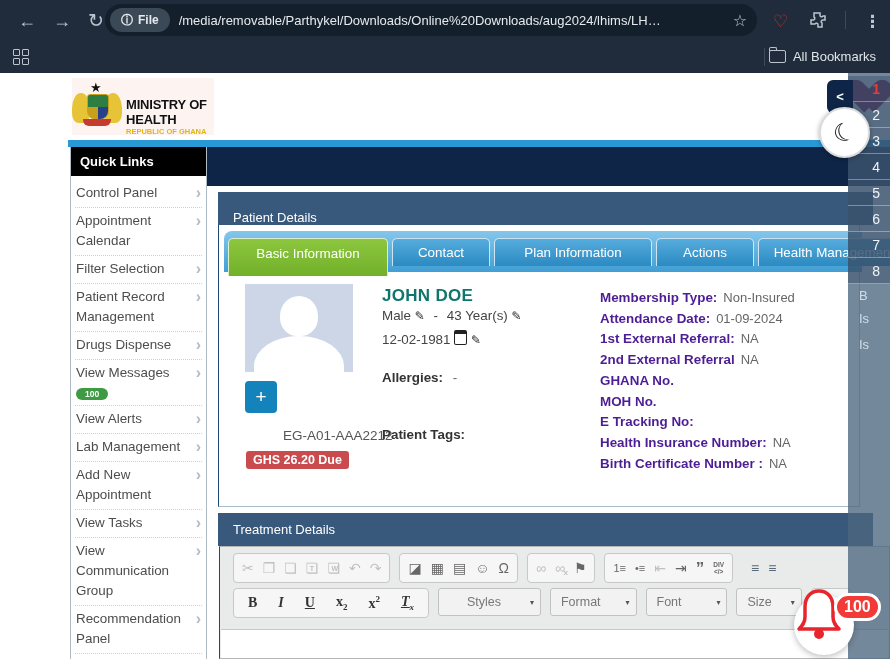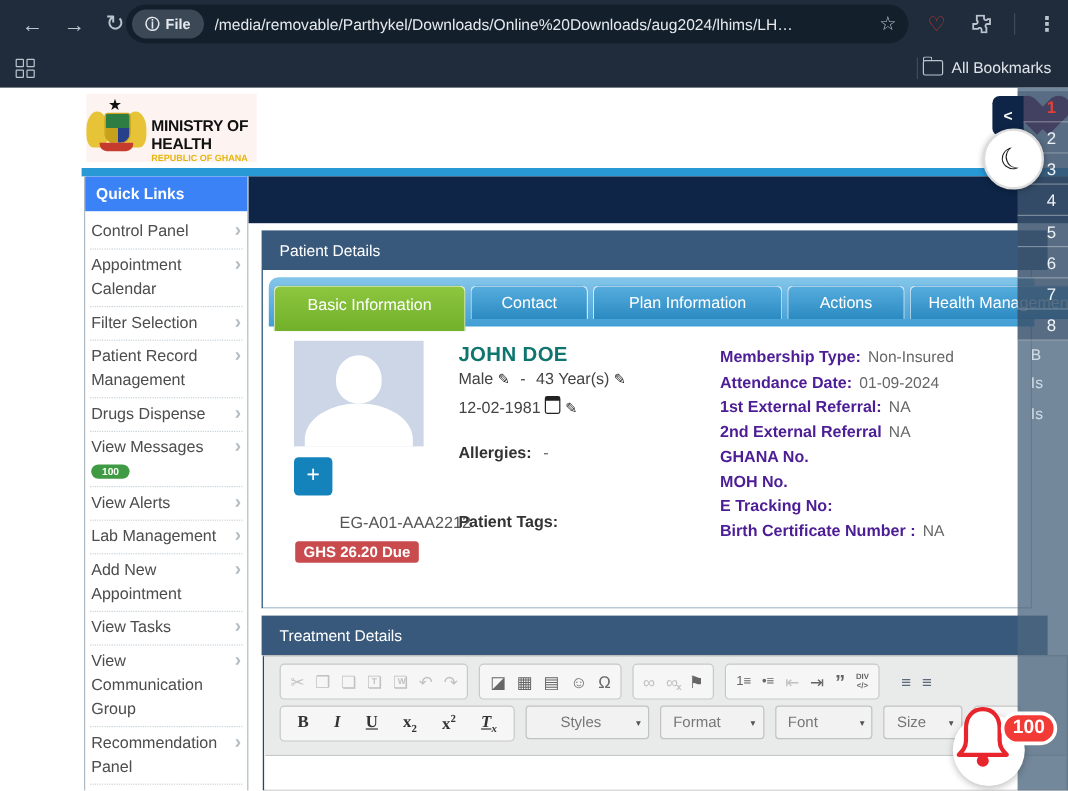--- a/index.html
+++ b/index.html
@@ -36,32 +36,32 @@
           background:conic-gradient(#2e7d43 0 25%,#27408b 0 50%,#c8a11c 0 75%,#2e7d43 0);border:1.5px solid #caa31d;}
   .cstar{position:absolute;left:18px;top:-1px;color:#111;font-size:13px;}
   .cbase{position:absolute;left:11px;top:38px;width:28px;height:7px;background:#c53b2e;border-radius:0 0 6px 6px;}
   .logotxt1{font-size:13px;font-weight:bold;color:#111;letter-spacing:-0.2px;margin-top:20px;}
   .logotxt2{font-size:7.5px;font-weight:bold;color:#e5b50d;}
   .bluebar{left:68px;top:140px;width:822px;height:7px;background:#2899d5;}
   .navband{left:205px;top:147px;width:685px;height:39px;background:#0e2547;}
 
   
   .sb{left:70px;top:147px;width:135px;height:512px;background:#fff;border-left:1px solid #aebbc4;border-right:1px solid #aebbc4;}
-  .sb-h{height:29px;background:#3b82f6;color:#fff;font-size:13px;font-weight:bold;
+  .sb-h{height:29px;background:#000000;color:#fff;font-size:13px;font-weight:bold;
         display:flex;align-items:center;padding-left:9px;}
   .sb-list{padding:4px 4px 0 4px;}
   .sb-item{position:relative;border-bottom:1px dotted #c9d2d8;padding:3px 14px 4px 1px;cursor:pointer;}
   .sb-label{font-size:13.4px;color:#4d4d4d;line-height:20px;}
   .sb-chev{position:absolute;right:1px;top:4px;color:#b3bcc2;font-size:16px;font-weight:bold;}
   .sb-badge{display:inline-block;background:#3f9b43;color:#fff;font-size:8.5px;font-weight:bold;
             border-radius:8px;padding:1px 9px;margin:2px 0 1px 0;}
 
   
   .panel-h{background:#38597b;color:#fff;font-size:13px;display:flex;align-items:center;padding-left:15px;}
-  .pat-h{left:218px;top:192px;width:640px;height:33px;}
+  .pat-h{left:218px;top:192px;width:640px;height:33px;align-items:flex-end;}
   .pat-body{left:218px;top:225px;width:640px;height:281px;background:#fff;
             border:1px solid #a9bfcd;border-left:1px solid #1c4a73;border-top:none;}
   .tabstrip{left:224px;top:231px;width:634px;height:41px;border-radius:8px 0 0 0;
             background:linear-gradient(#85c6ea,#419ed4);display:flex;gap:4px;padding-left:4px;overflow:visible;}
   .tab{margin-top:7px;height:27px;border-radius:5px 5px 0 0;border:1px solid rgba(255,255,255,.75);border-bottom:none;
        background:linear-gradient(#56acdd,#2b8ac1);color:#fff;font-size:13.4px;
        display:flex;align-items:center;justify-content:center;cursor:pointer;flex:none;}
   .tab.active{margin-top:7px;height:38px;background:linear-gradient(#8dc63f,#72b02a);align-items:flex-start;padding-top:7px;box-sizing:border-box;}
 
   .avatar{left:245px;top:284px;width:108px;height:88px;background:#ccd6e6;overflow:hidden;}
@@ -289,20 +289,21 @@
   </div>
 
   <div class="abs pd-col">
     <div class="pd-row"><span class="pd-label">Membership Type:</span><span class="pd-value">Non-Insured</span></div>
     <div class="pd-row"><span class="pd-label">Attendance Date:</span><span class="pd-value">01-09-2024</span></div>
     <div class="pd-row"><span class="pd-label">1st External Referral:</span><span class="pd-value">NA</span></div>
     <div class="pd-row"><span class="pd-label">2nd External Referral</span><span class="pd-value">NA</span></div>
     <div class="pd-row"><span class="pd-label">GHANA No.</span><span class="pd-value"></span></div>
     <div class="pd-row"><span class="pd-label">MOH No.</span><span class="pd-value"></span></div>
     <div class="pd-row"><span class="pd-label">E Tracking No:</span><span class="pd-value"></span></div>
+    <div class="pd-row"><span class="pd-label">Health Insurance Number:</span><span class="pd-value">NA</span></div>
     <div class="pd-row"><span class="pd-label">Birth Certificate Number :</span><span class="pd-value">NA</span></div>
   </div>
 
   <div class="abs panel-h trt-h">
     <span>Treatment Details</span>
   </div>
 
   <div class="abs editor">
     <div class="tbrow">
       <div class="tgroup">

